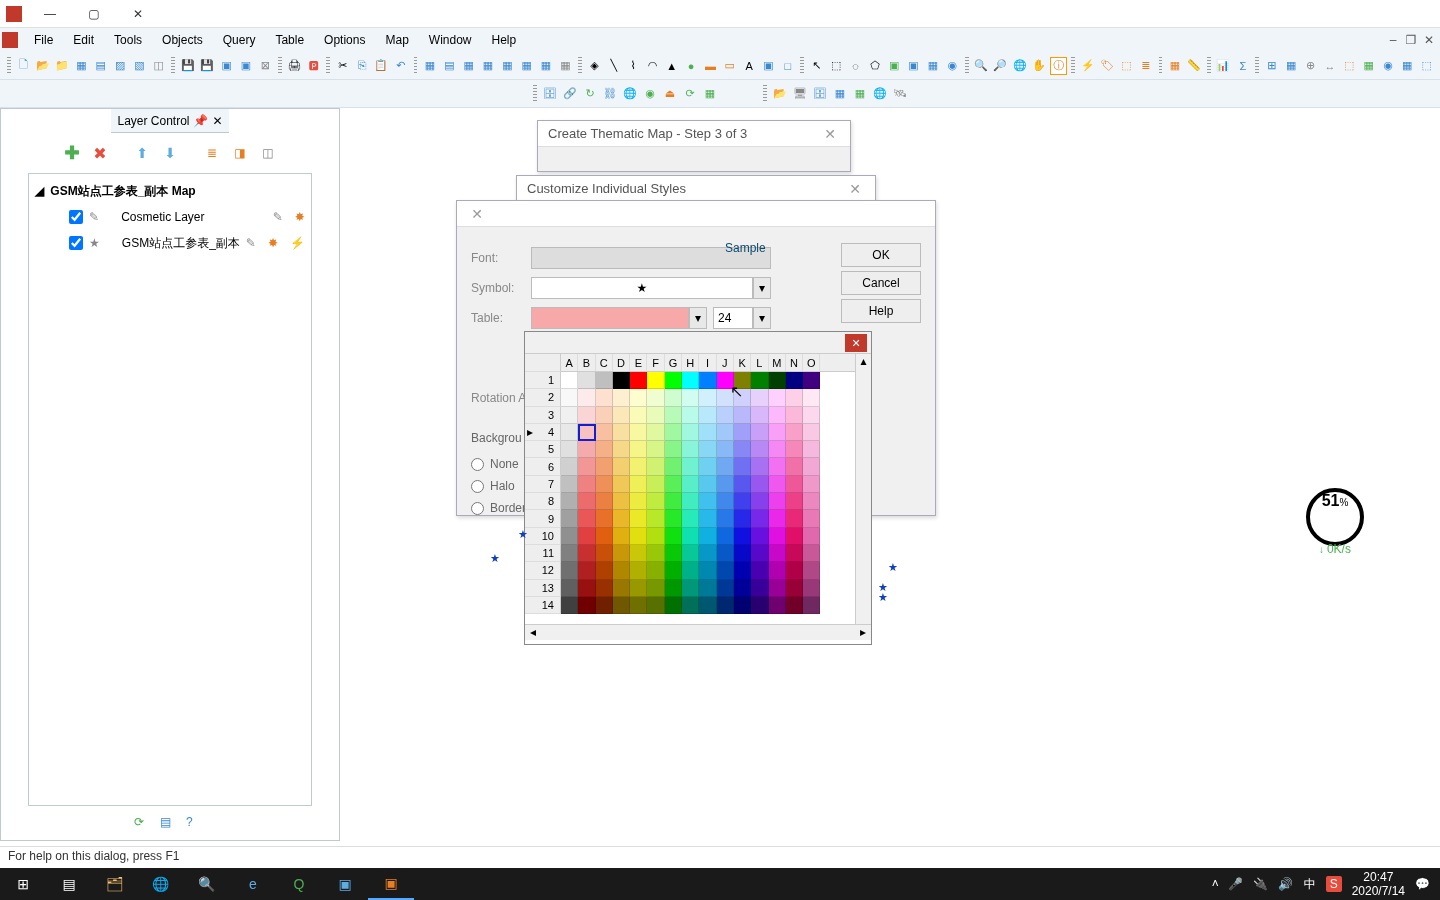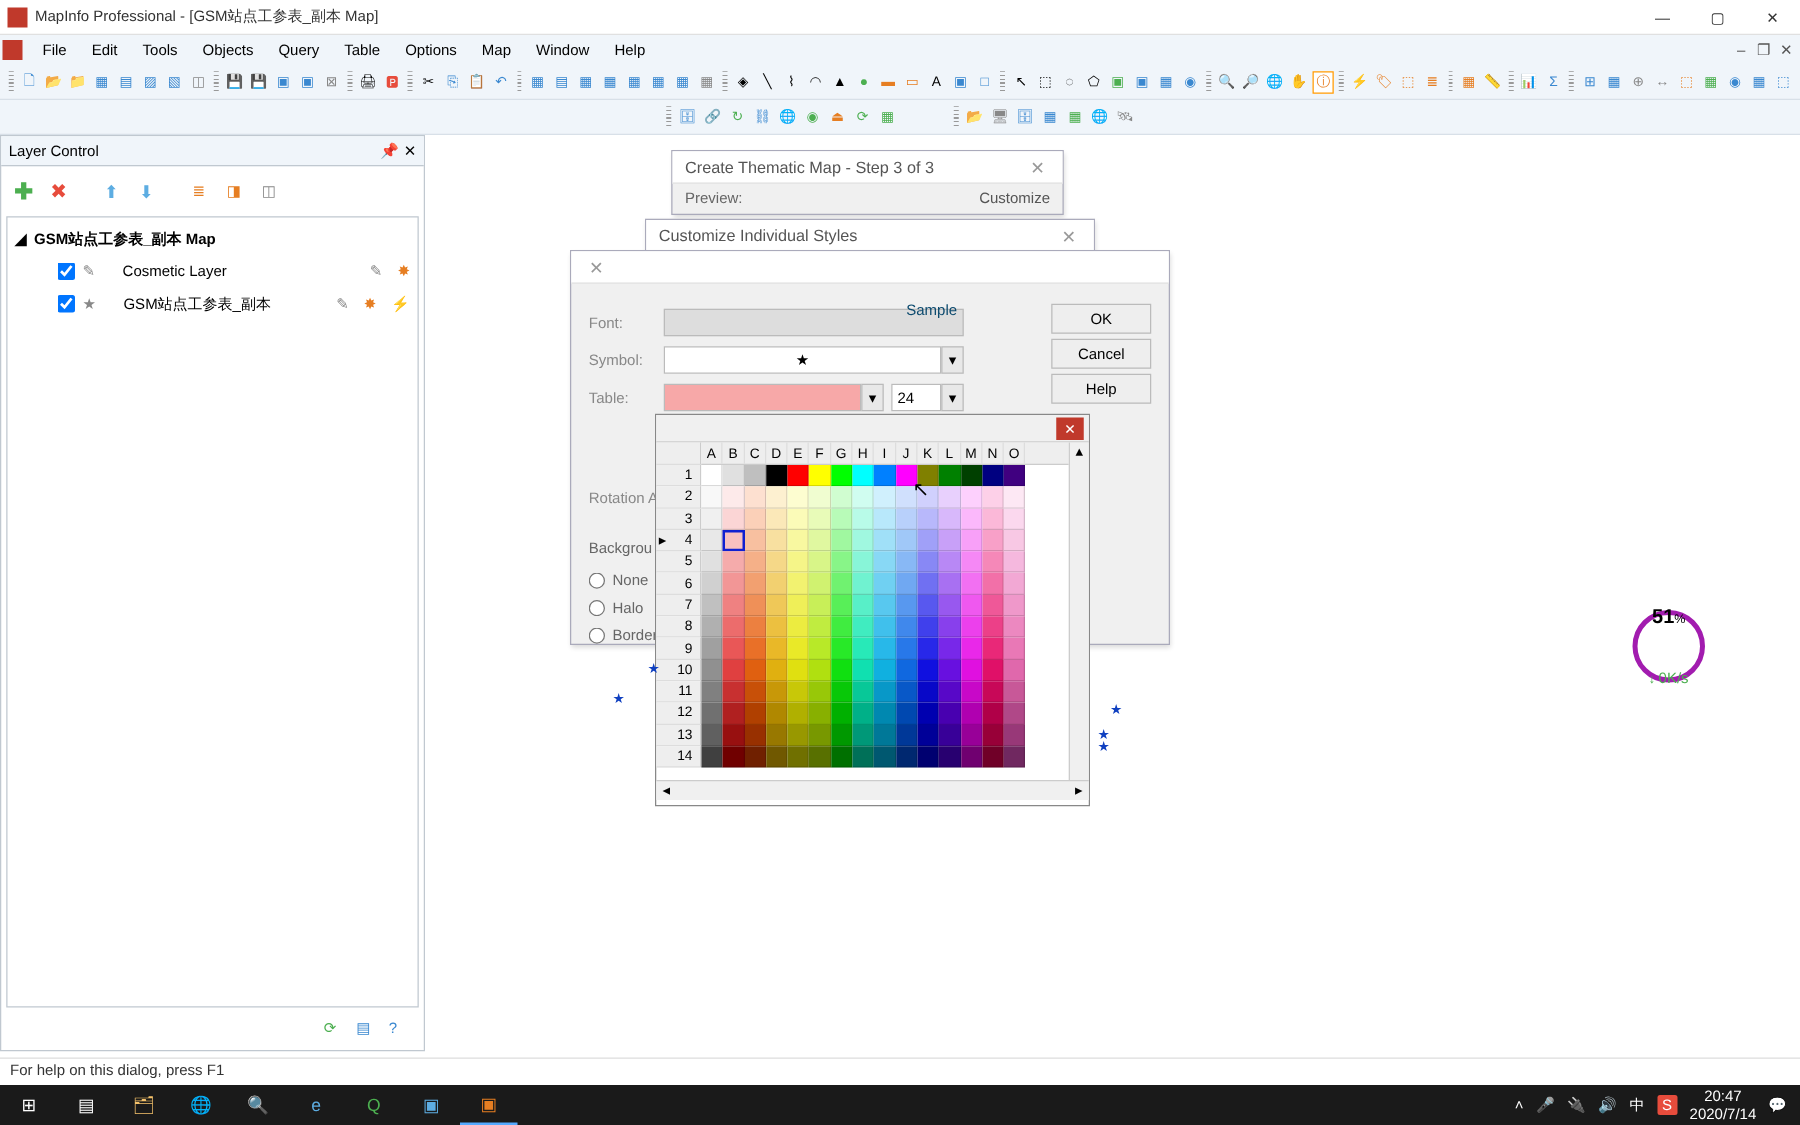--- a/index.html
+++ b/index.html
@@ -22,21 +22,21 @@
 .toolbar-row { height: 28px; background: #f0f5fa; display: flex; align-items: center; padding: 0 4px; border-bottom: 1px solid #d8e0e8; }
 .grip { width: 4px; height: 18px; background: repeating-linear-gradient(to bottom, #999 0 1px, transparent 1px 3px); margin: 0 3px; }
 .tbtn { width: 18px; height: 18px; margin: 0 1px; display: inline-flex; align-items: center; justify-content: center; border: 1px solid transparent; }
 .tbtn span { font-size: 11px; }
 .toolbar-row2 { justify-content: center; }
 
 
 .main { display: flex; height: 733px; }
 
 
-.layer-panel { width: 340px; border: 1px solid #c0c8d0; background: #fff; display: flex; flex-direction: column; }
+.layer-panel { width: 340px; border: 1px solid #c0c8d0; background: #fff; display: flex; flex-direction: column; align-items: center; }
 .lp-header { height: 24px; background: #f0f5fa; border-bottom: 1px solid #c0c8d0; display: flex; align-items: center; padding: 0 6px; }
 .lp-header .lp-title { flex: 1; }
 .lp-header .pin { margin: 0 4px; }
 .lp-toolbar { height: 40px; display: flex; align-items: center; padding: 4px 6px; gap: 4px; }
 .lp-btn { width: 24px; height: 24px; display: flex; align-items: center; justify-content: center; border: 1px solid transparent; }
 .lp-add { color: #4caf50; font-size: 18px; font-weight: bold; }
 .lp-del { color: #e74c3c; font-size: 16px; }
 .lp-up, .lp-dn { color: #5dade2; font-size: 14px; }
 .lp-tree { flex: 1; border: 1px solid #c0c8d0; margin: 0 4px 4px 4px; padding: 4px 0; overflow: auto; }
 .lp-node { display: flex; align-items: center; height: 26px; padding: 0 6px; gap: 6px; }
@@ -106,38 +106,35 @@
 
 .taskbar { position: absolute; bottom: 0; left: 0; right: 0; height: 32px; background: #1a1a1a; display: flex; align-items: center; }
 .tb-item { width: 46px; height: 32px; display: flex; align-items: center; justify-content: center; color: #fff; font-size: 14px; }
 .tb-right { margin-left: auto; display: flex; align-items: center; color: #fff; gap: 10px; padding-right: 10px; }
 .tb-clock { text-align: center; line-height: 14px; font-size: 11px; }
 
 
 .star { position: absolute; color: #1040c0; font-size: 11px; }
 
 
-.speed-widget { position: absolute; right: 76px; top: 488px; width: 58px; height: 58px; border-radius: 50%; border: 4px solid #a21caf; display: flex; flex-direction: column; align-items: center; justify-content: center; background: #fff; }
+.speed-widget { position: absolute; right: 76px; top: 488px; width: 58px; height: 58px; border-radius: 50%; border: 4px solid #000000; display: flex; flex-direction: column; align-items: center; background: #fff; }
 .speed-widget .sv { font-size: 16px; font-weight: bold; }
 .speed-widget .su { font-size: 10px; color: #4caf50; margin-top: 32px; }
 
 
 .cursor { position: absolute; left: 730px; top: 382px; font-size: 16px; color: #000; pointer-events: none; z-index: 999; }
 
 
 .ic-blue{color:#3a88d0}.ic-green{color:#4caf50}.ic-red{color:#e74c3c}.ic-orange{color:#e67e22}.ic-gray{color:#888}
 </style>
 </head>
 <body>
 
 <div class="titlebar">
   <div class="app-icon"></div>
-  <div class="title">
-    <span>MapInfo Professional</span> - <span>[GSM站点工参表_副本 Map]</span>
-  </div>
   <div class="win-btn">—</div>
   <div class="win-btn">▢</div>
   <div class="win-btn">✕</div>
 </div>
 
 <div class="menubar">
   <div class="mdi-icon"></div>
   <div id="menu-items" style="display: inline-flex;">
       <span class="menu-item">File</span>
       <span class="menu-item">Edit</span>
@@ -486,24 +483,20 @@
 
   <div class="map-area">
     
   </div>
 </div>
 
 <div class="dlg dlg-thematic">
   <div class="dlg-title">
     <span class="t">Create Thematic Map - Step 3 of 3</span>
     <span class="dlg-close">✕</span>
-  </div>
-  <div class="body">
-    <span class="lbl">Preview:</span>
-    <span class="lnk">Customize</span>
   </div>
 </div>
 
 <div class="dlg dlg-custom">
   <div class="dlg-title">
     <span class="t">Customize Individual Styles</span>
     <span class="dlg-close">✕</span>
   </div>
 </div>
 

